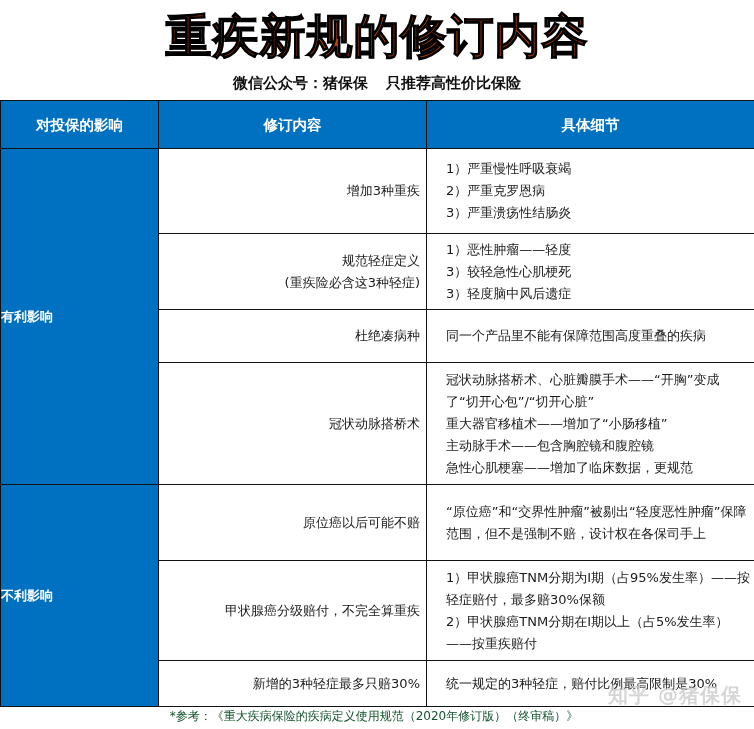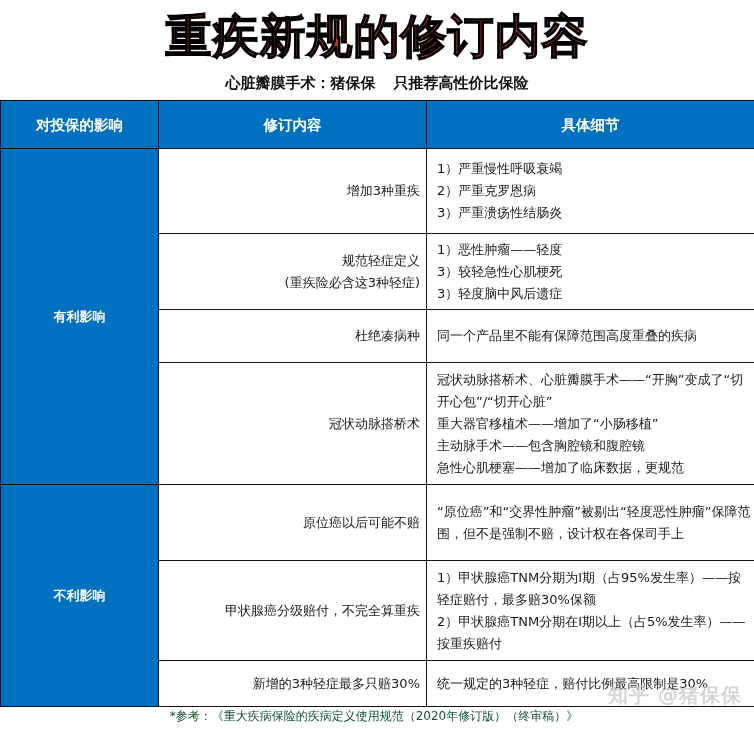--- a/index.html
+++ b/index.html
@@ -22,41 +22,41 @@
     table.main td, table.main th {
       border: 1.5px solid #111;
       font-size: 13px; line-height: 22px;
     }
     table.main th {
       background: #0070c0; color: #ffffff; font-weight: bold; font-size: 14.5px;
       height: 48px; text-align: center; vertical-align: middle; margin-top: 27px;
     }
     td.impact {
       background: #0070c0; color: #ffffff; font-weight: bold; font-size: 15px;
-      text-align: center; vertical-align: middle; border-top: 1.5px solid #111;
+      vertical-align: middle; border-top: 1.5px solid #111;
     }
     td.rev { text-align: right; vertical-align: middle; padding: 8px 6px; }
-    td.det { text-align: left; vertical-align: middle; padding: 0 2px 0 10px; }
+    td.det { text-align: left; vertical-align: middle; padding: 0 2px 0 19px; }
     .line { display: block; white-space: nowrap; }
     .wrap { display: block; white-space: normal; }
     .footnote {
       position: absolute; left: 0; top: 708px; width: 748px; text-align: center;
       font-size: 12px; color: #14532d;
     }
     .watermark {
       position: absolute; left: 590px; top: 682px;
       font-size: 20px; color: rgba(200,200,200,0.75); font-weight: bold; letter-spacing: 1px; margin-left: 18px;
     }
   </style>
 </head>
 <body>
 
 <div class="title">重疾新规的修订内容</div>
 <div class="subtitle">
-  <span>心脏瓣膜手术：猪保保</span><span class="gap"></span><span>只推荐高性价比保险</span>
+  <span>微信公众号：猪保保</span><span class="gap"></span><span>只推荐高性价比保险</span>
 </div>
 
 <table class="main">
   <colgroup>
     <col style="width:158px">
     <col style="width:268px">
     <col style="width:328px">
   </colgroup>
   <thead>
     <tr>

